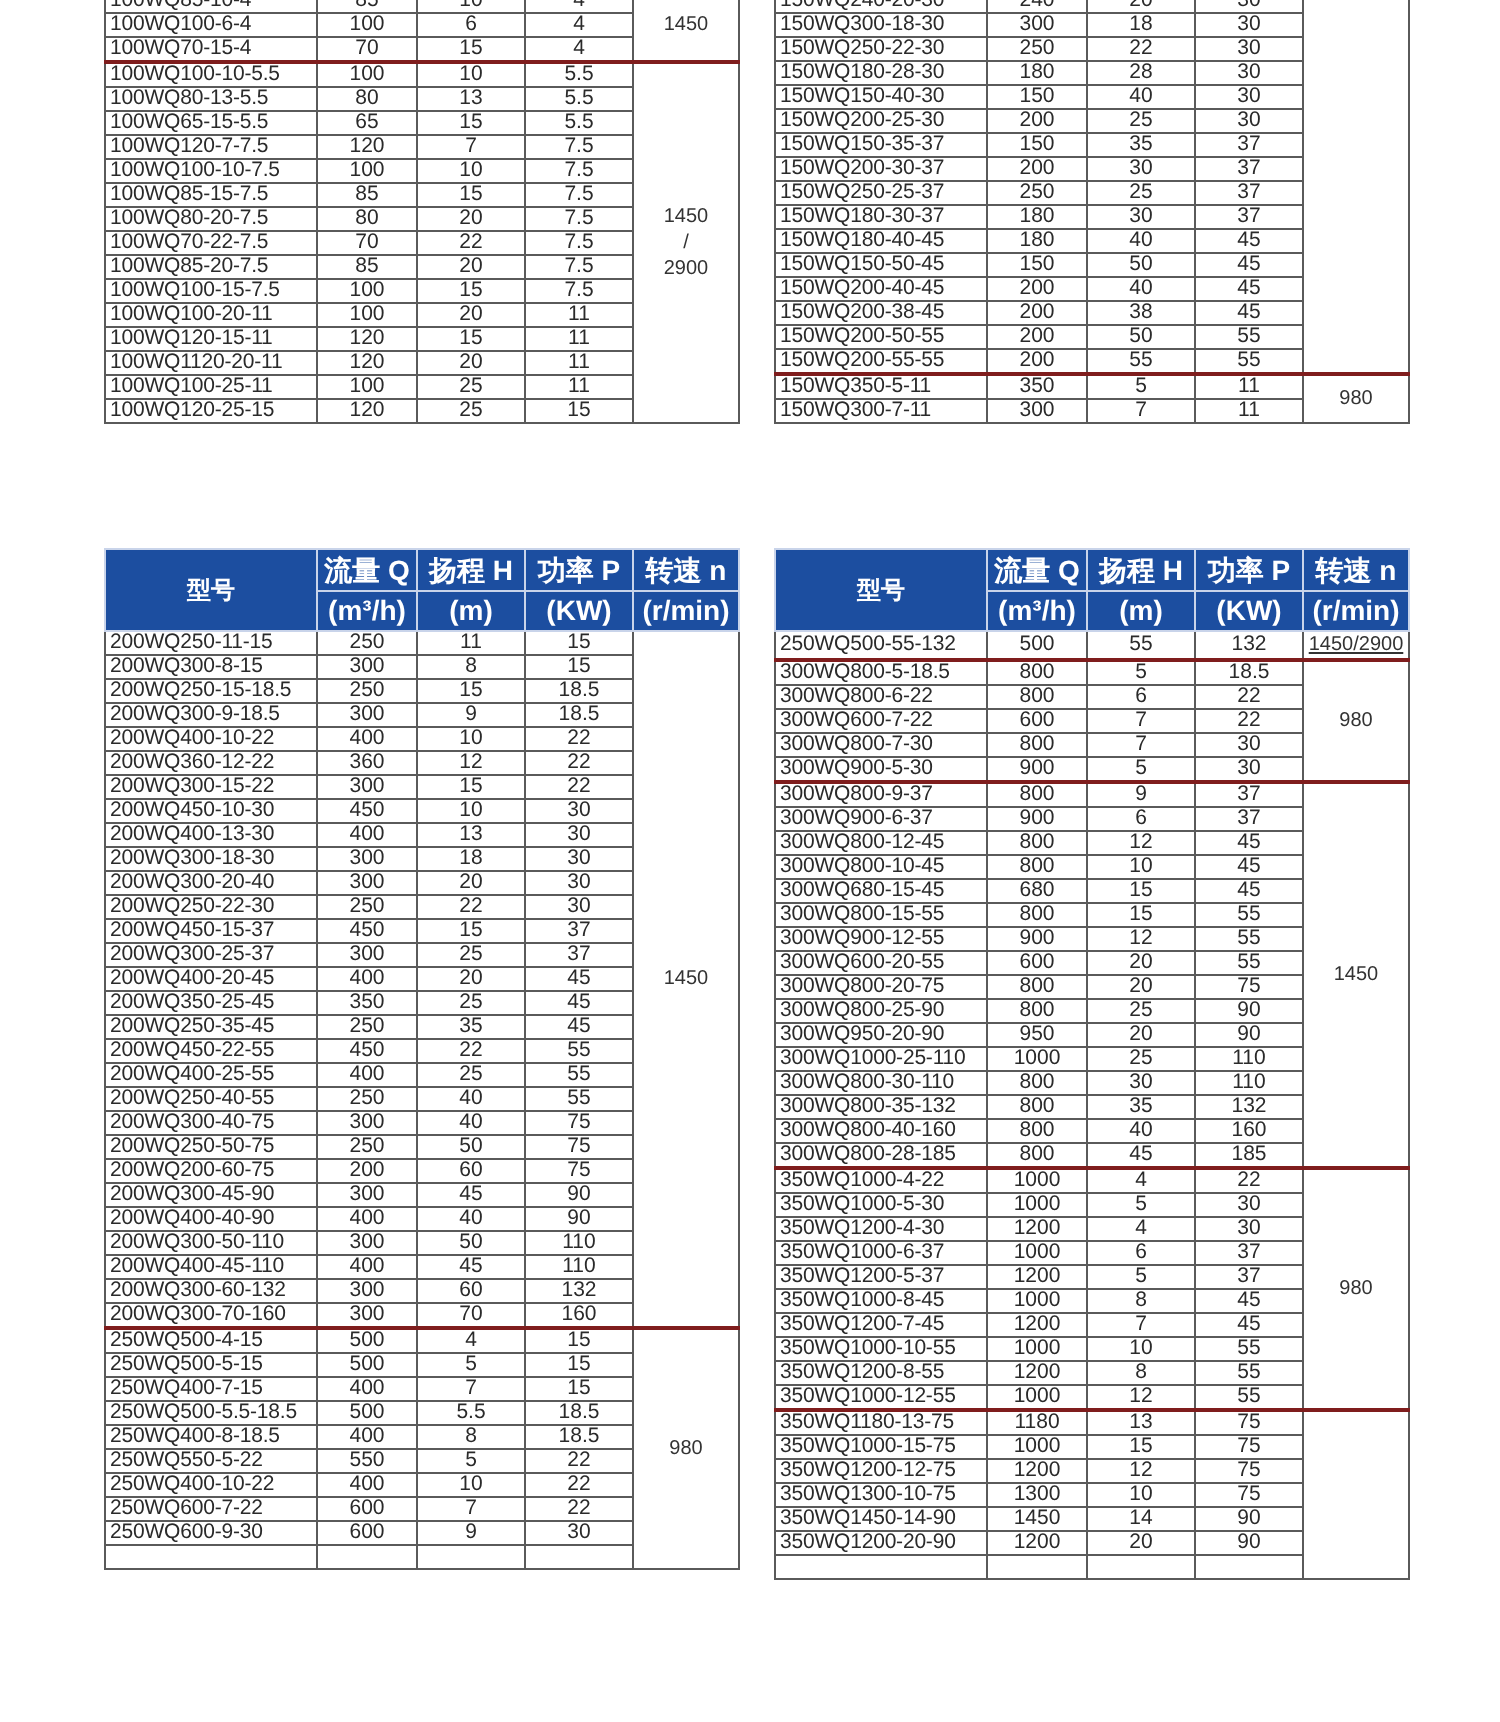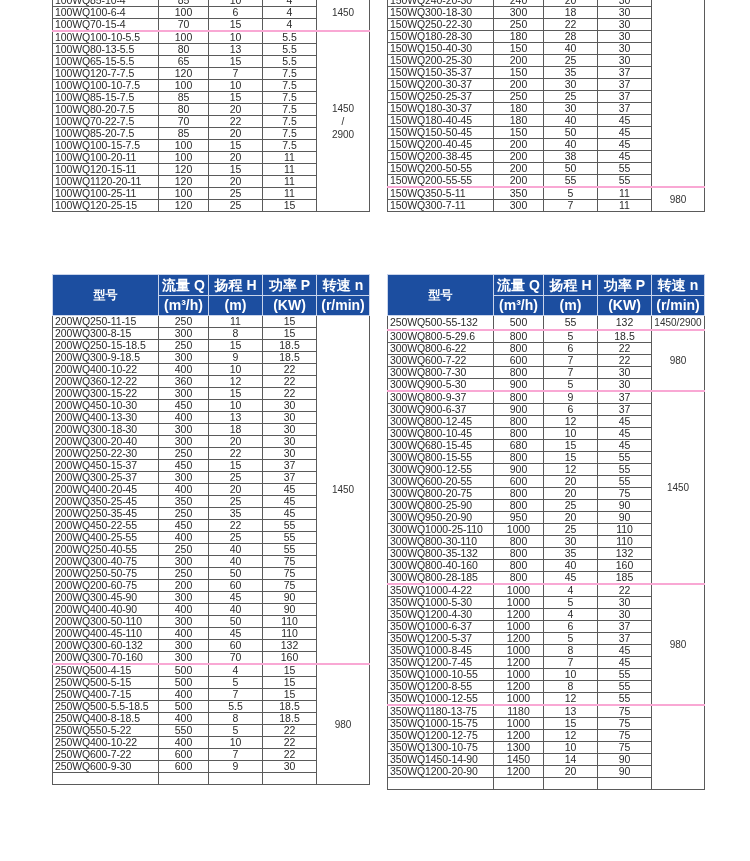--- a/index.html
+++ b/index.html
@@ -40,21 +40,21 @@
     background: #1c4ea0;
     color: #ffffff;
     font-weight: bold;
     border-color: #c9d4ea;
     font-size: 14px;
   }
   .tbl th.h1 { height: 20px; line-height: 20px; }
   .tbl th.h2 { height: 19px; line-height: 19px; margin-top: 38px; }
   .tbl th.model-h { font-size: 12px; font-family: Liberation Serif, serif; }
   .outer { border: 1.5px solid #555; }
-  .group-top td { border-top: 2px solid #f9a8d4; margin-left: 32px; }
+  .group-top td { border-top: 2px solid #7f1d1d; margin-left: 32px; }
 </style>
 </head>
 <body>
 
 <table class="tbl outer" id="t-top-left" style="left:52px; top:-6px; width:317px;">
     <colgroup>
       <col style="width: 106px;">
       <col style="width: 50px;">
       <col style="width: 54px;">
       <col style="width: 54px;">
@@ -583,24 +583,24 @@
         <th class="h2">(KW)</th>
         <th class="h2">(r/min)</th>
       </tr>
     </thead>
     <tbody>
       <tr>
         <td class="model">250WQ500-55-132</td>
         <td>500</td>
         <td>55</td>
         <td>132</td>
-        <td class="speed" rowspan="1" style="white-space: pre-line;">1450/2900</td>
+        <td class="speed" rowspan="1" style="white-space: pre-line; text-decoration: underline;">1450/2900</td>
       </tr>
       <tr class="group-top">
-        <td class="model">300WQ800-5-29.6</td>
+        <td class="model">300WQ800-5-18.5</td>
         <td>800</td>
         <td>5</td>
         <td>18.5</td>
         <td class="speed" rowspan="5" style="white-space: pre-line;">980</td>
       </tr>
       <tr>
         <td class="model">300WQ800-6-22</td>
         <td>800</td>
         <td>6</td>
         <td>22</td>

